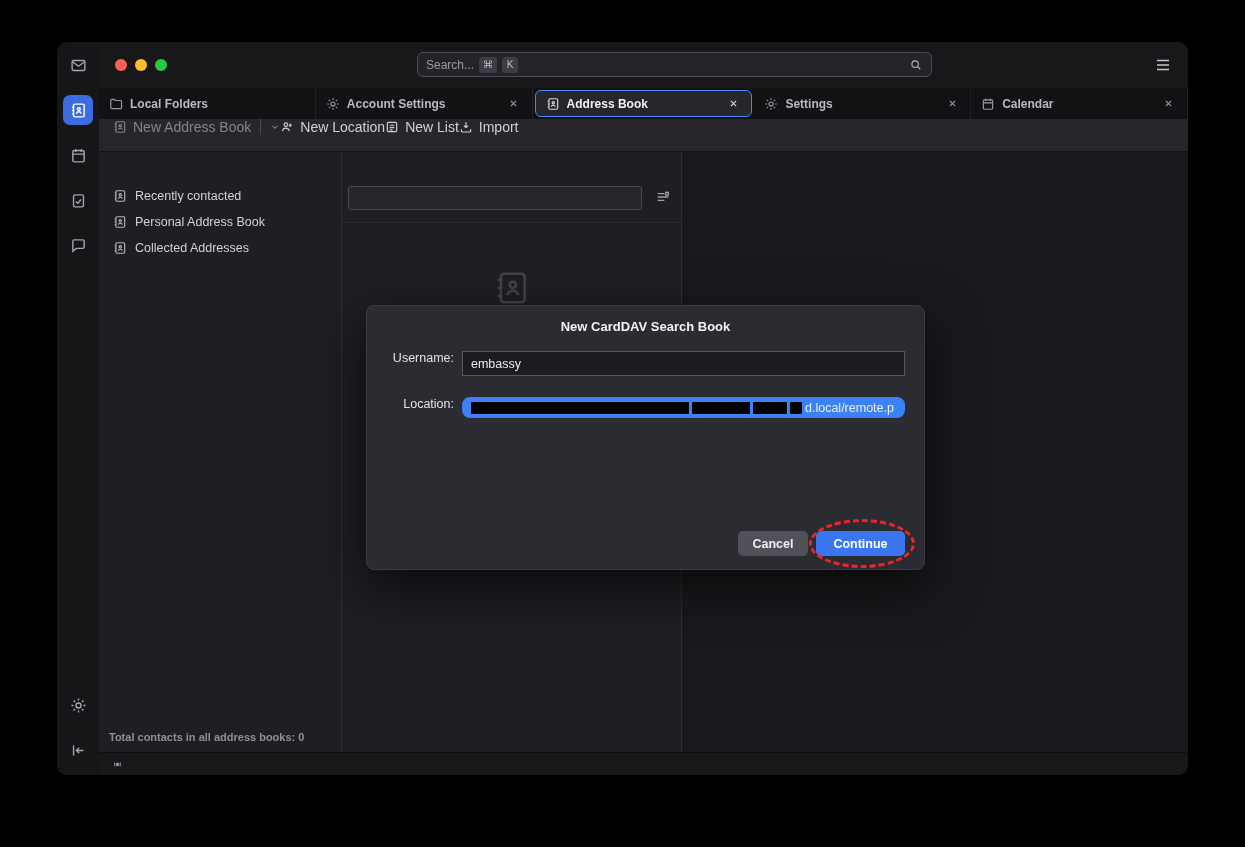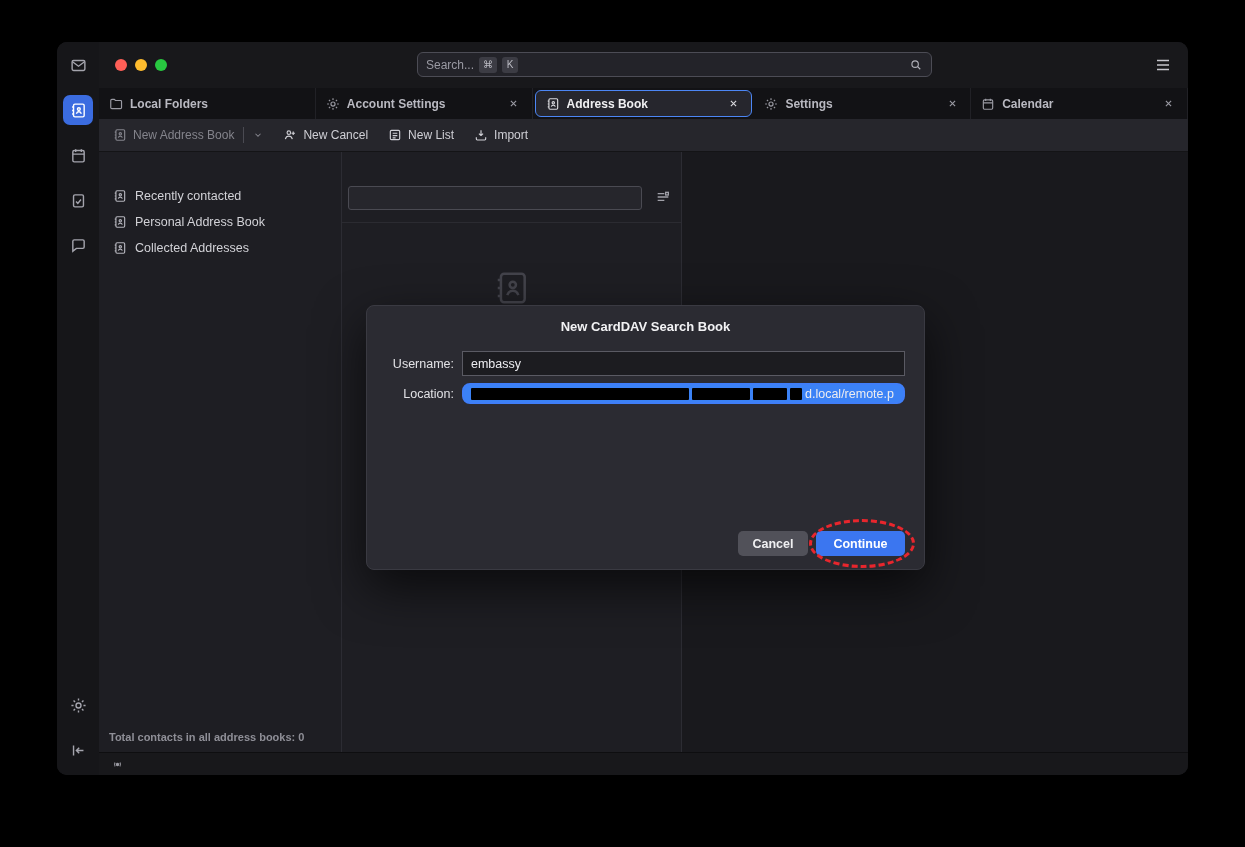--- a/index.html
+++ b/index.html
@@ -73,22 +73,22 @@
   .tab .close svg { width:9px; height:9px; }
   .tab.selected {
     background:#26262d; color:#f0f0f2;
     border:1px solid #4c86f5; border-radius:6px; margin:2px 2px;
   }
   .tab.selected svg { color:#d8d8dd; }
 
   
   .toolbar {
     height:33px; background:#26262c; flex-shrink:0; border-bottom:1px solid #141416;
-    display:flex; align-items:center; gap:20px; padding:0 14px;
-    font-size:12px; color:#cfcfd5;
+    display:flex; align-items:flex-start; padding:0 14px;
+    font-size:14px; color:#cfcfd5;
   }
   .tbtn { display:flex; align-items:center; gap:6px; cursor:pointer; }
   .tbtn svg { width:14px; height:14px; }
   .tbtn.disabled { color:#84848c; }
   .tbtn .divider { width:1px; height:16px; background:#4a4a52; margin:0 3px; }
   .tbtn .chev svg { width:10px; height:10px; }
 
   
   .content { flex:1; min-height:0; display:flex; }
 
@@ -133,21 +133,21 @@
   .bottomstrip svg { width:15px; height:15px; }
 
   
   .dialog {
     position:absolute; left:309px; top:263px; width:559px; height:265px;
     background:#2b2b32; border:1px solid #3a3a42; border-radius:8px;
     box-shadow:0 18px 50px rgba(0,0,0,.65); z-index:10;
     padding:13px 19px 13px 19px; display:flex; flex-direction:column;
   }
   .dlg-title { text-align:center; font-size:13px; font-weight:700; color:#f2f2f4; margin-bottom:17px; }
-  .dlg-row { display:flex; align-items:center; margin-bottom:7px; }
+  .dlg-row { display:flex; align-items:flex-start; margin-bottom:21px; }
   .dlg-label { width:68px; flex-shrink:0; text-align:right; margin-right:8px; font-size:12.5px; color:#e2e2e6; }
   .dlg-input {
     flex:1; height:25px; background:#1c1c20; border:1px solid #5a5a63; border-radius:0;
     color:#ececf0; font-size:12.5px; padding:0 8px; font-family:inherit; min-width:0;
   }
   .dlg-fake-input {
     flex:1; height:21px; background:#3b82f6; border:2px solid #3f7ef8; border-radius:8px;
     display:flex; align-items:center; gap:3px; padding:0 7px; overflow:hidden;
     color:#ececf0; font-size:12.5px; cursor:text;
   }
@@ -346,21 +346,21 @@
             </svg>
         </span>
       </div>
       <div class="tbtn">
         <span>
           <svg viewBox="0 0 24 24" fill="none" stroke="currentColor" stroke-width="2" width="14" height="14">
               <circle cx="10" cy="8" r="3"></circle>
               <path d="M4 19c1-3.5 3.4-5 6-5s5 1.5 6 5M17.5 6v6M14.5 9h6"></path>
             </svg>
         </span>
-        <span>New Cancel</span>
+        <span>New Location</span>
       </div>
       <div class="tbtn">
         <span>
           <svg viewBox="0 0 24 24" fill="none" stroke="currentColor" stroke-width="2" width="14" height="14">
               <rect x="4" y="4" width="16" height="16" rx="2"></rect>
               <path d="M8 9h8M8 13h8M8 17h5"></path>
             </svg>
         </span>
         <span>New List</span>
       </div>

